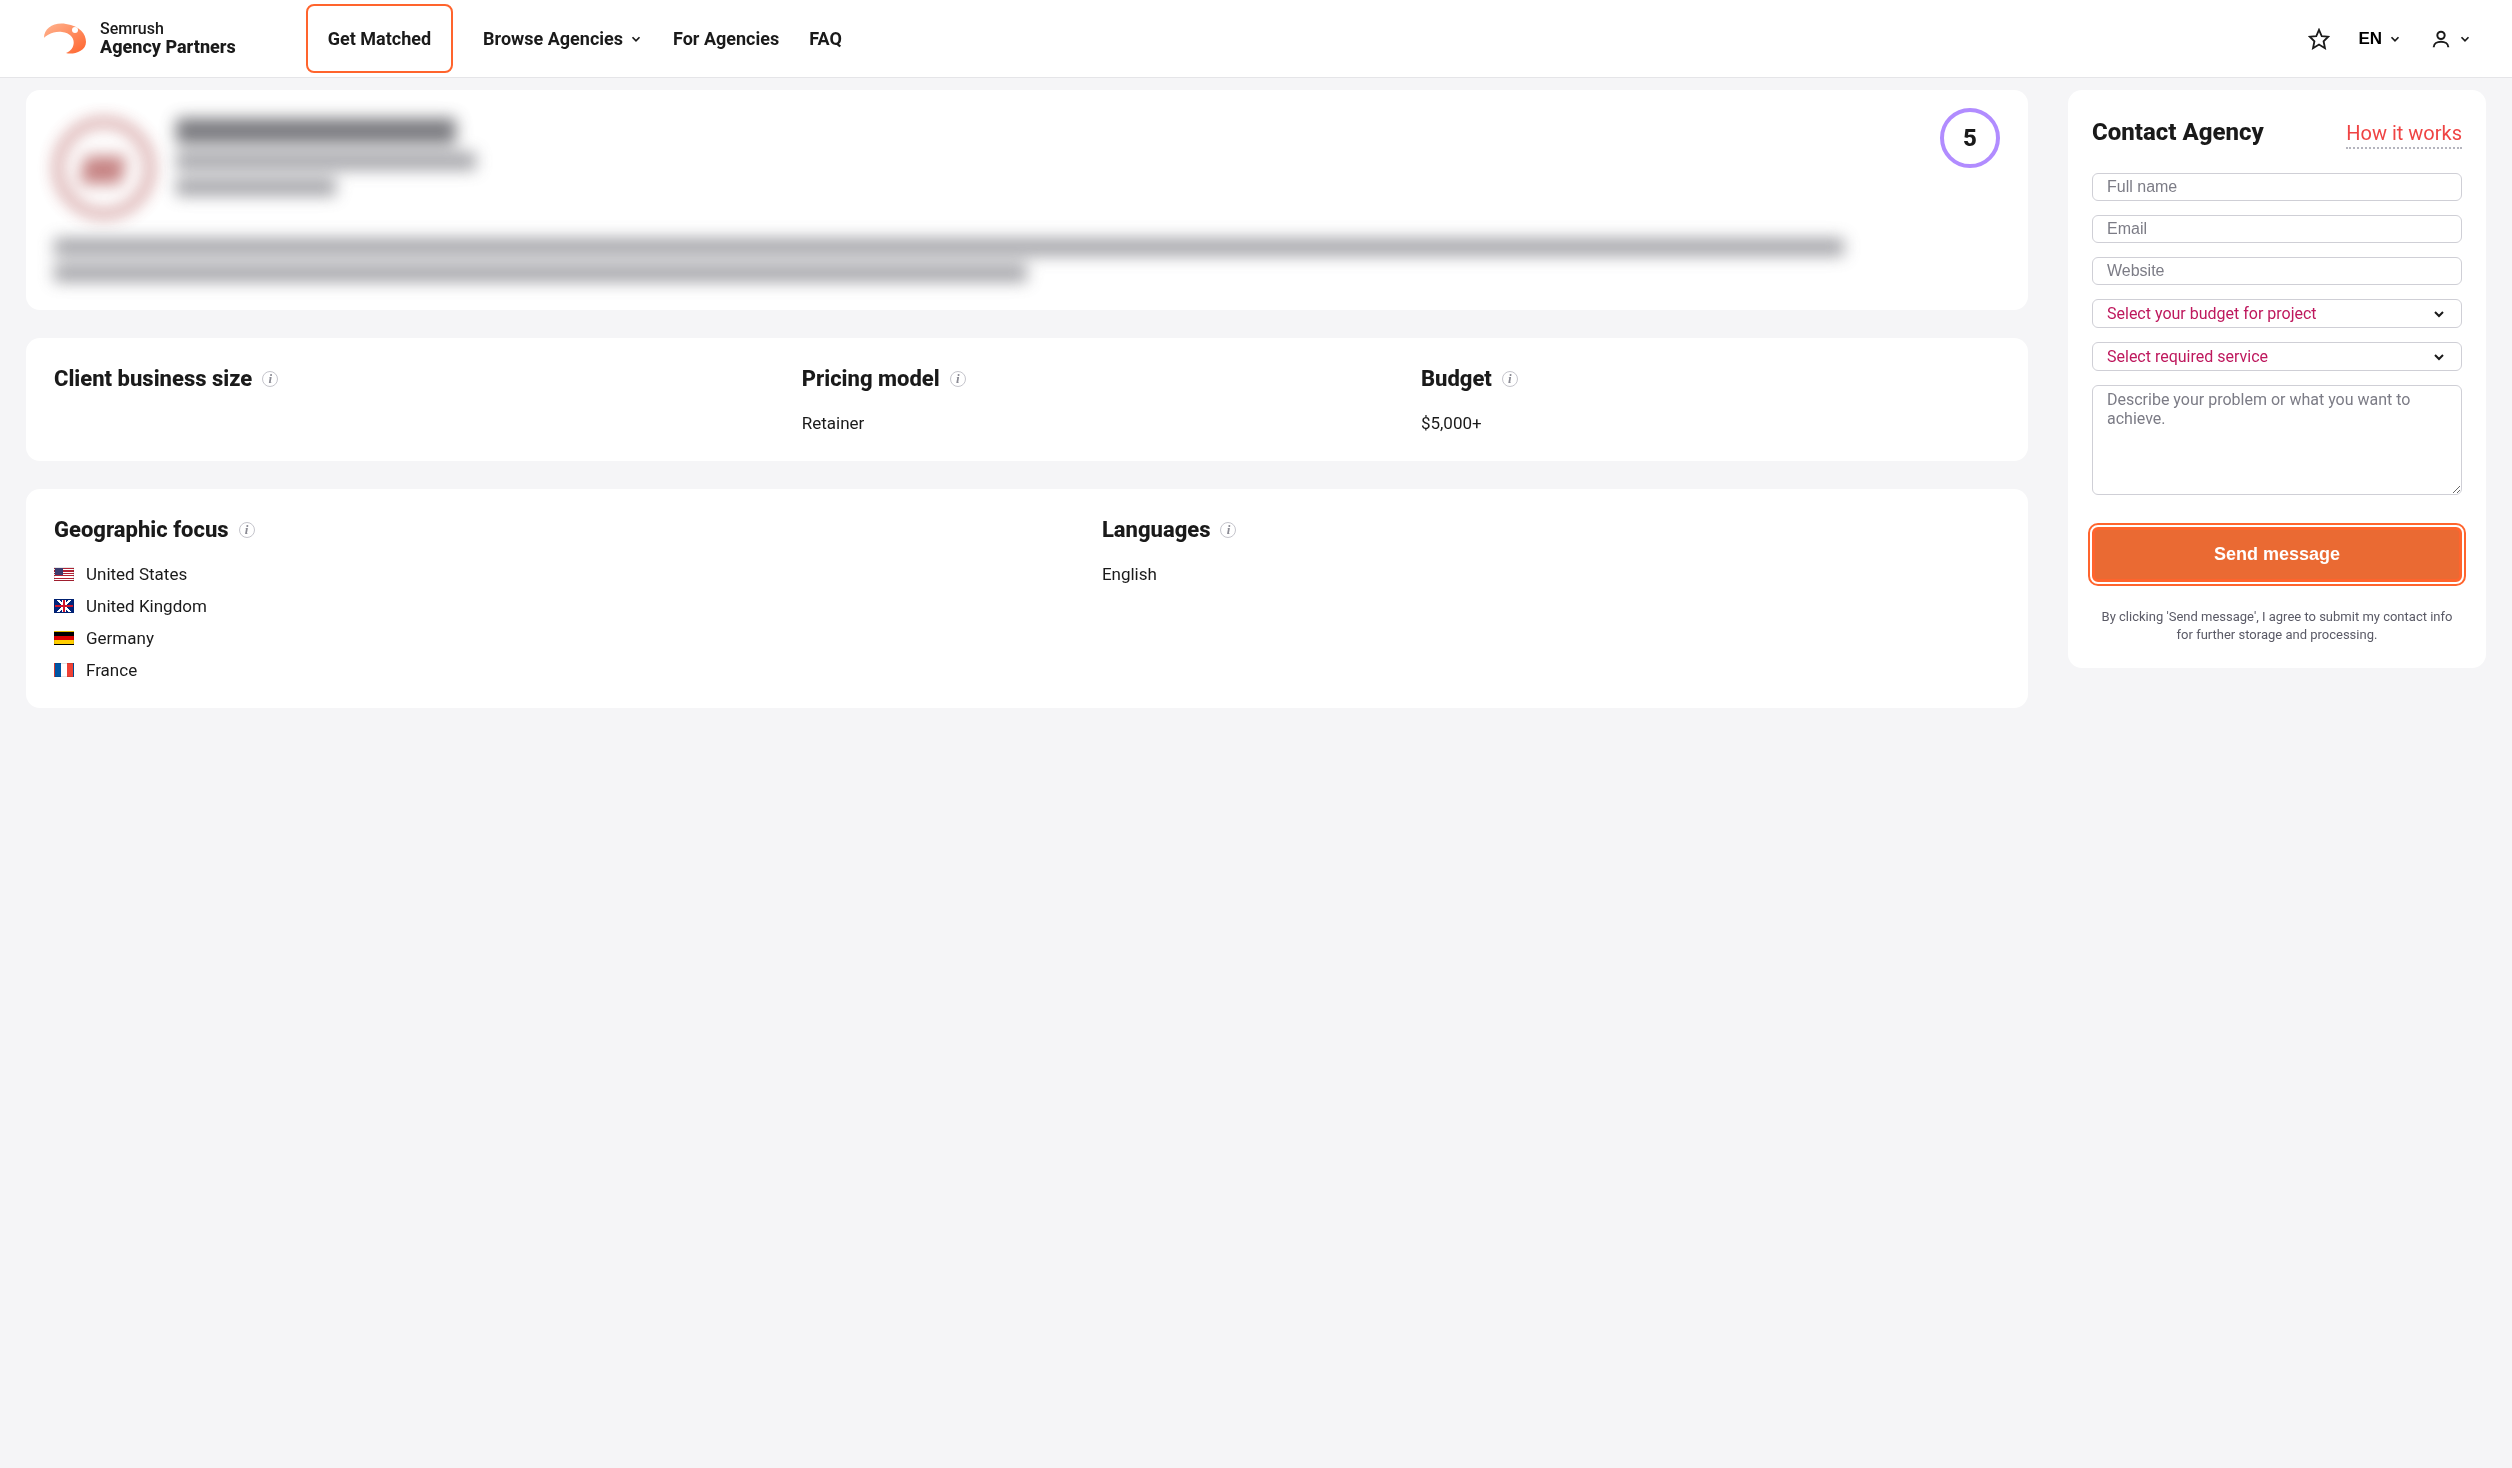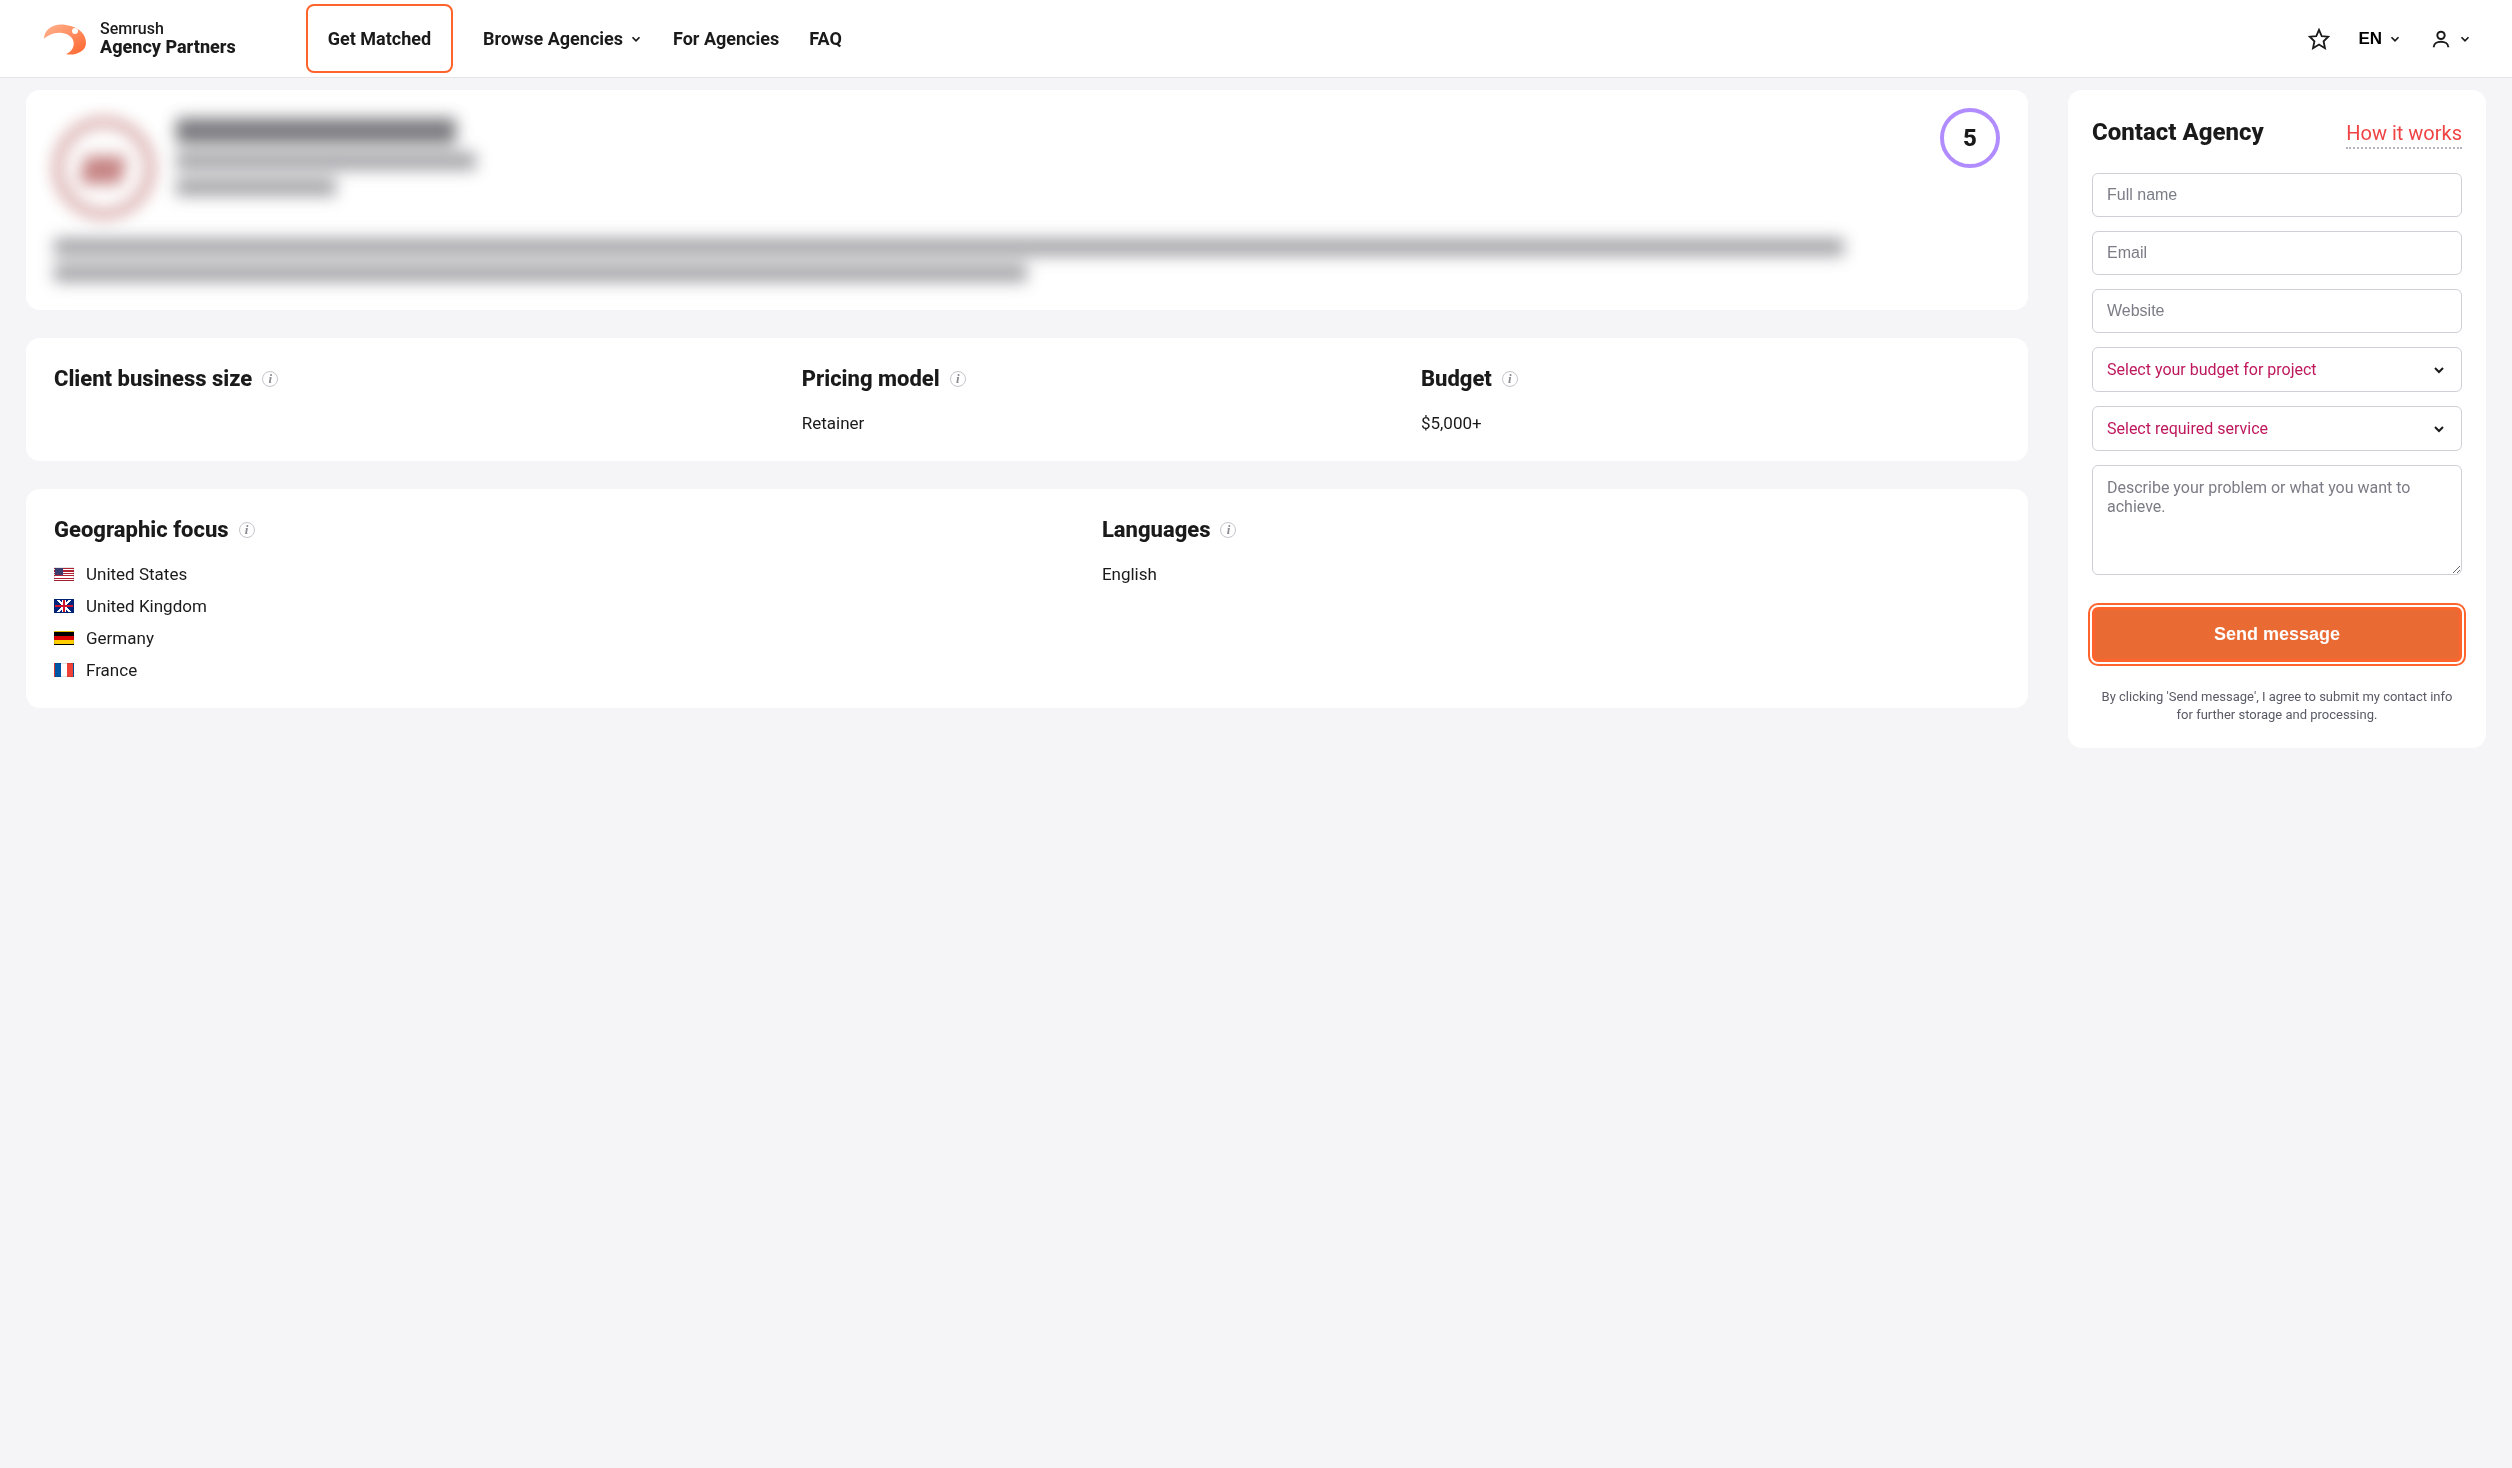--- a/index.html
+++ b/index.html
@@ -7,21 +7,21 @@
   
   
   .header {
     background: #fff;
     border-bottom: 1px solid #e5e5e8;
     display: flex;
     align-items: center;
     padding: 0 40px;
     height: 78px;
   }
-  .brand { display: flex; align-items: flex-end; gap: 12px; }
+  .brand { display: flex; align-items: flex-start; gap: 12px; }
   .brand-glyph { width: 48px; height: 36px; position: relative; }
   .brand-text { line-height: 1.1; }
   .brand-line1 { font-size: 16px; font-weight: 500; color: #1a1a1a; }
   .brand-line2 { font-size: 18px; font-weight: 800; color: #1a1a1a; }
   .nav { display: flex; align-items: center; gap: 30px; margin-left: 70px; }
   .nav a { text-decoration: none; color: #1a1a1a; font-weight: 700; font-size: 18px; display: flex; align-items: center; gap: 6px; }
   .nav a.pill { border: 2.5px solid #ff642d; border-radius: 8px; padding: 22px 20px; }
   .chev { width: 14px; height: 14px; }
   .header-right { margin-left: auto; display: flex; align-items: center; gap: 28px; }
   .lang { display: flex; align-items: center; gap: 6px; font-weight: 700; font-size: 17px; }
@@ -74,21 +74,21 @@
   .flag-fr { background: linear-gradient(to right,#0055a4 0 33.3%,#fff 33.3% 66.6%,#ef4135 66.6% 100%); }
   
   
   .side-card { background:#fff; border-radius:14px; padding: 28px 24px 24px 24px; }
   .side-head { display:flex; align-items:baseline; justify-content:space-between; margin-bottom: 24px; }
   .side-title { font-size: 24px; font-weight: 800; }
   .how-link { font-size: 20px; color:#ef4444; border-bottom: 2px dotted #b5b5be; text-decoration:none; padding-bottom:2px; }
   .form-col { display:flex; flex-direction:column; gap:14px; }
   .field {
     width:100%; border:1px solid #cfcfd6; border-radius:6px;
-    padding: 12px 14px; font-size:16px; color:#1a1a1a; background:#fff;
+    padding: 4px 14px; font-size:16px; color:#1a1a1a; background:#fff;
   }
   .field::placeholder { color:#7c7c86; }
   .select-field { display:flex; align-items:center; justify-content:space-between; cursor:pointer; color:#be185d; }
   .textarea { min-height: 110px; resize: vertical; font-family: inherit; }
   .send-btn {
     margin-top: 18px;
     width:100%; padding:14px 0; border-radius:6px;
     background:#ea6a33; color:#fff; font-size:18px; font-weight:700;
     border: 3px solid #ff642d; cursor:pointer;
     outline: 2.5px solid #ff642d; outline-offset: 2px;

